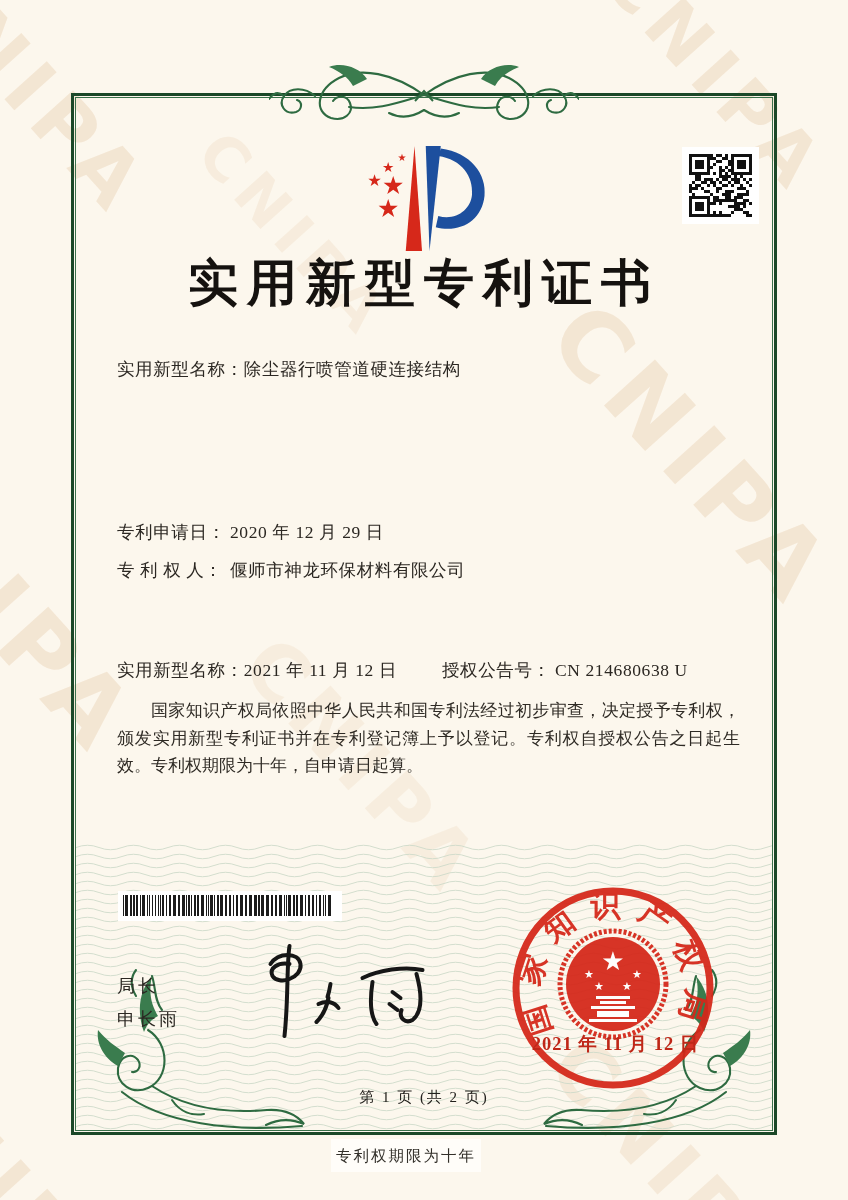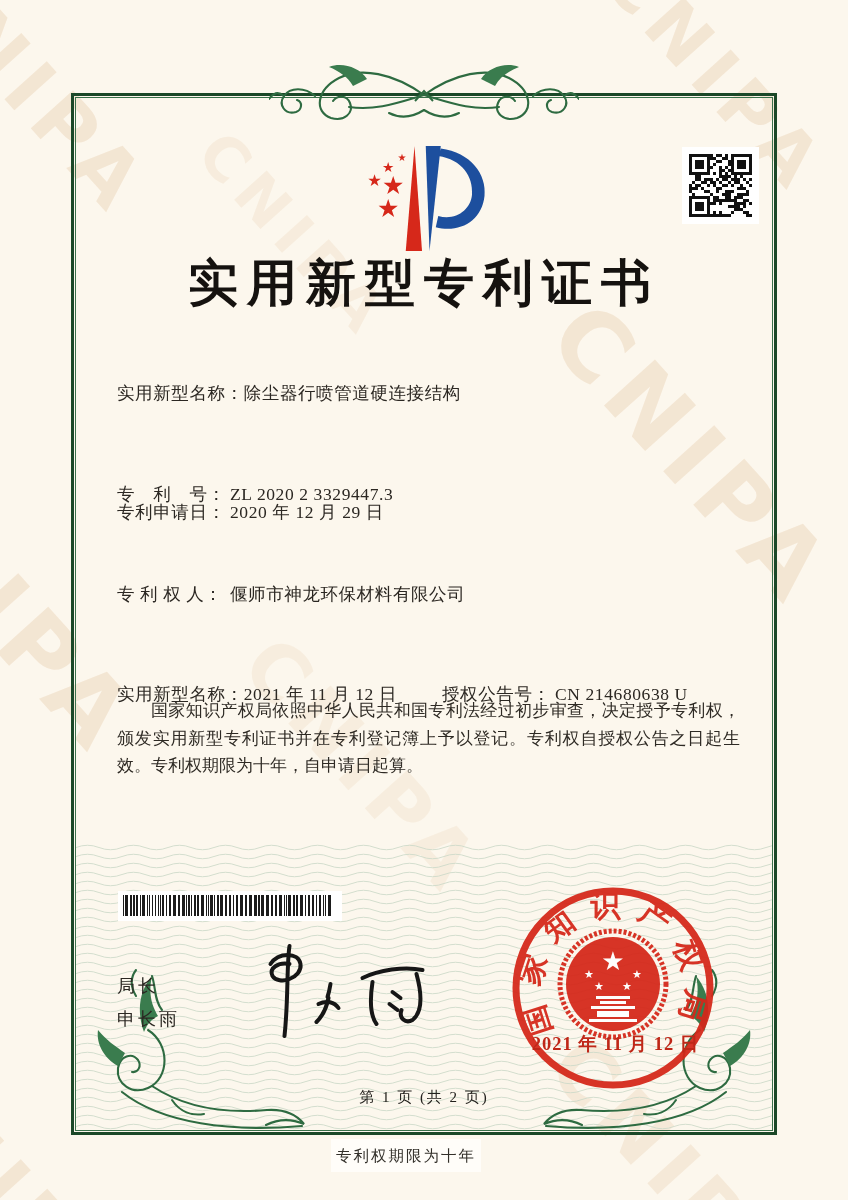--- a/index.html
+++ b/index.html
@@ -33,22 +33,22 @@
   .qr{position:absolute;left:682px;top:147px;background:#fff;padding:7px;z-index:3;}
   #qr-grid{display:grid;grid-template-columns:repeat(21,3px);grid-auto-rows:3px;}
   #qr-grid div{width:3px;height:3px;}
   #qr-grid .b{background:#111;}
   .title{position:absolute;left:0;top:250px;width:848px;text-align:center;
          font-size:50px;font-weight:700;letter-spacing:9px;color:#15120f;z-index:3;}
 
   
   .row{position:absolute;left:117px;width:640px;font-size:17.5px;
        letter-spacing:.6px;z-index:3;white-space:nowrap;}
-  .row .lab{display:inline-block;min-width:113px;margin-top:24px;}
-  .r1{top:357px}.r2{top:408px}.r3{top:458px}.r4{top:476px}.r5{top:558px}.r6{top:608px}.r7{top:658px}
+  .row .lab{display:inline-block;min-width:113px;}
+  .r1{top:357px}.r2{top:408px}.r3{top:458px}.r4{top:520px}.r5{top:558px}.r6{top:608px}.r7{top:658px}
   .pair2{position:absolute;left:325px;top:0;}
 
   
   .body-text{position:absolute;left:117px;top:697px;width:623px;z-index:3;}
   .body-text p{margin:0;text-indent:2em;font-size:17px;line-height:27.6px;
                text-align:justify;color:#2e2a24;}
 
   
   .barcode-box{position:absolute;left:118px;top:891px;width:224px;height:30px;background:#fff;z-index:3;}
   #barcode{position:absolute;left:5px;top:4px;height:21px;white-space:nowrap;font-size:0;}
@@ -587,23 +587,20 @@
         <div></div>
         <div class="b"></div>
         <div class="b"></div>
       </div>
   </div>
 
   <div class="title">实用新型专利证书</div>
 
   <div class="row r1">
     <span class="lab">实用新型名称：</span><span>除尘器行喷管道硬连接结构</span>
-  </div>
-  <div class="row r3">
-    <span class="lab">专　利　号：</span><span>ZL 2020 2 3329447.3</span>
   </div>
   <div class="row r4">
     <span class="lab">专利申请日：</span><span>2020 年 12 月 29 日</span>
   </div>
   <div class="row r5">
     <span class="lab">专 利 权 人：</span><span>偃师市神龙环保材料有限公司</span>
   </div>
   <div class="row r7">
     <span class="lab">实用新型名称：</span><span>2021 年 11 月 12 日</span>
     <span class="pair2">

